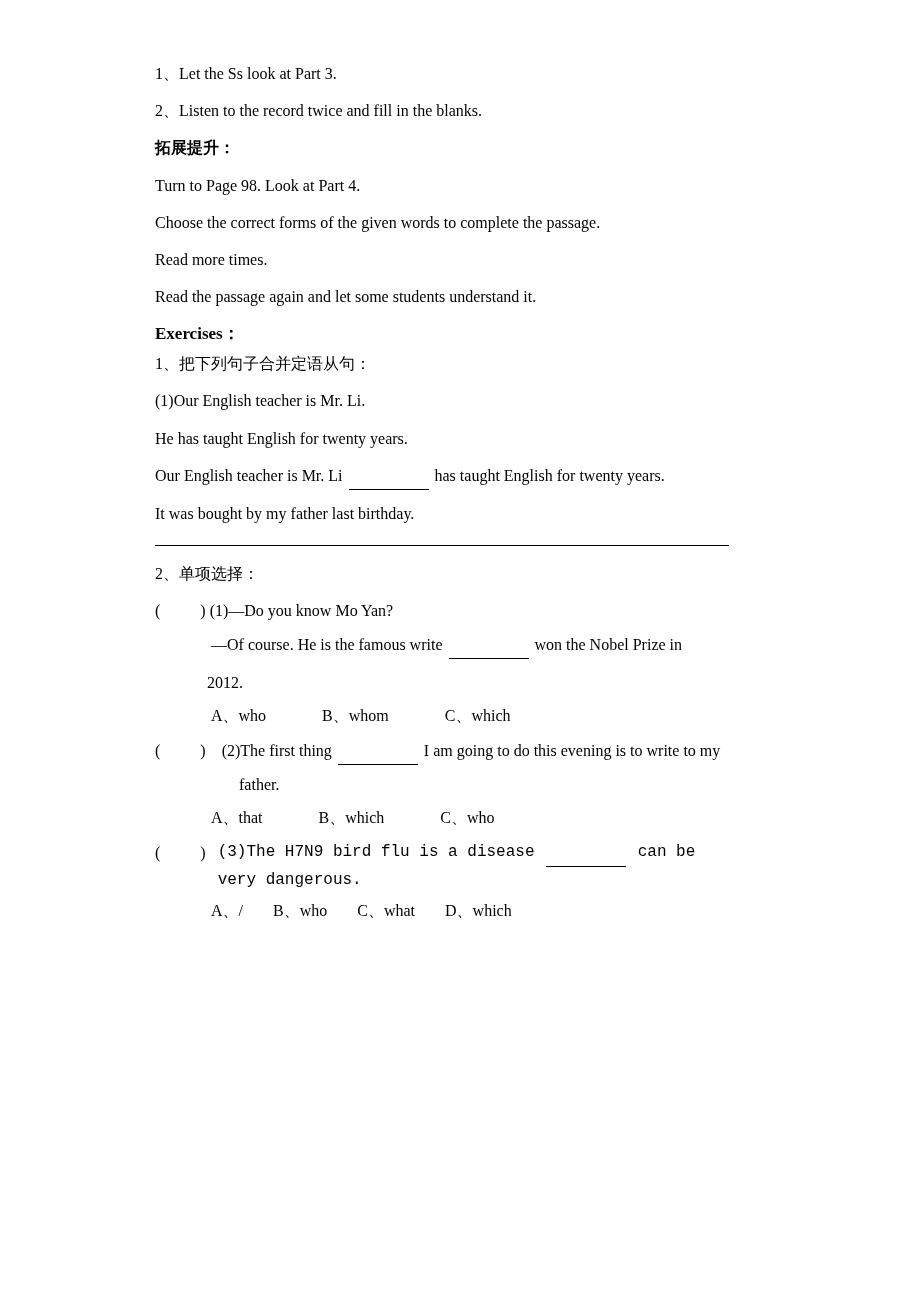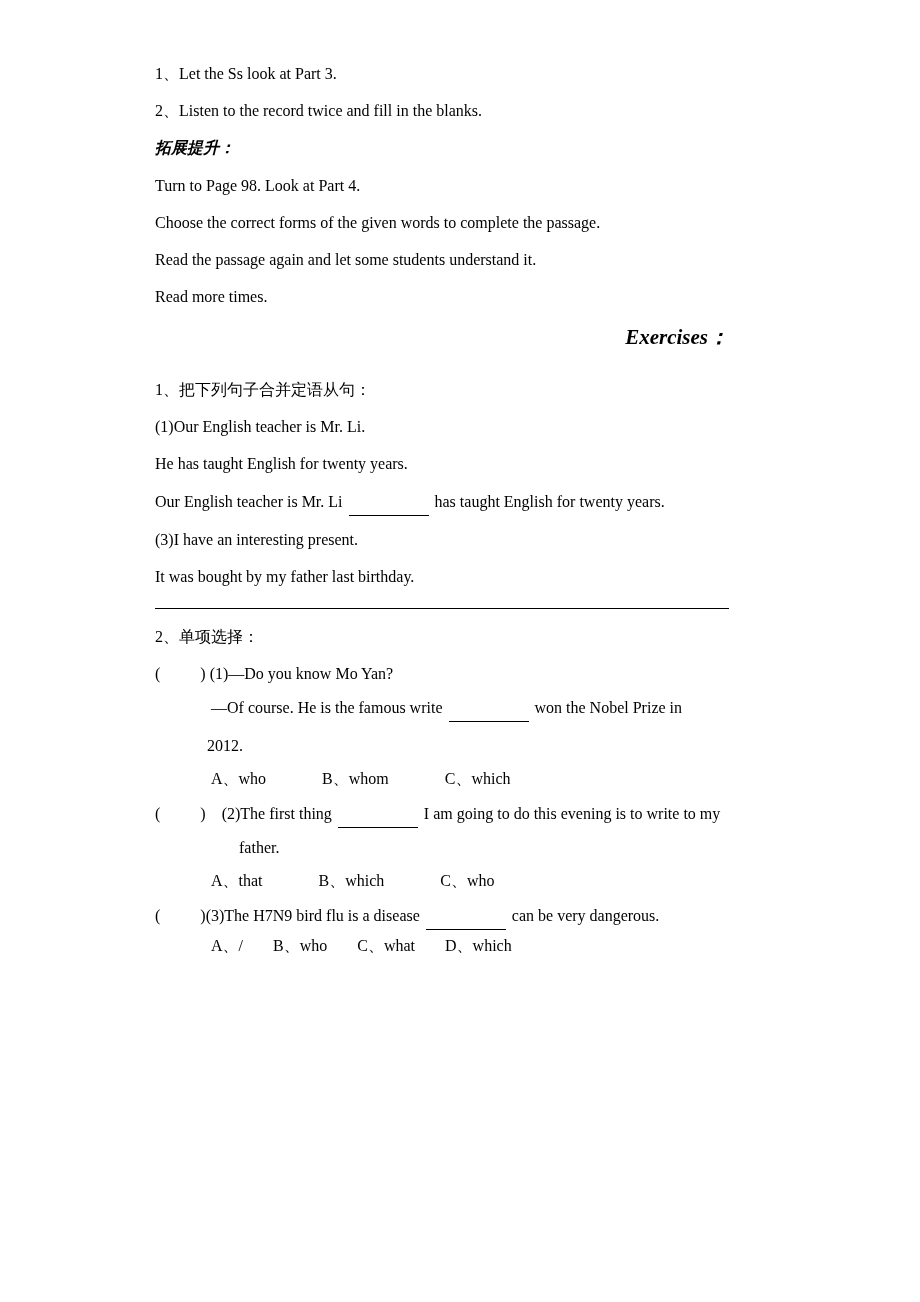--- a/index.html
+++ b/index.html
@@ -24,28 +24,26 @@
       padding: 60px 155px 60px 155px;
     }
 
     .line {
       margin-bottom: 10px;
       line-height: 1.7;
     }
 
     .bold {
       font-weight: bold;
-      font-style: italic;
     }
 
     .section-title {
       font-weight: bold;
-      font-size: 21px;
-      margin-bottom: 20px;
-      text-align: right;
+      font-size: 17px;
+      margin-bottom: 1px;
     }
 
     .fill-blank {
       display: inline-block;
       border-bottom: 1px solid #000;
       min-width: 80px;
       margin: 0 2px;
     }
 
     .divider {
@@ -76,38 +74,37 @@
 </head>
 <body>
 
 <div class="page">
 
   <div class="line">1、Let the Ss look at Part 3.</div>
   <div class="line">2、Listen to the record twice and fill in the blanks.</div>
   <div class="line bold">拓展提升：</div>
   <div class="line">Turn to Page 98. Look at Part 4.</div>
   <div class="line">Choose the correct forms of the given words to complete the passage.</div>
+  <div class="line">Read more times.</div>
   <div class="line">Read the passage again and let some students understand it.</div>
-  <div class="line">Read more times.</div>
 
   <div class="line bold section-title">Exercises：</div>
 
   <div class="line">1、把下列句子合并定语从句：</div>
 
   <div class="q-block">
     <div class="line">(1)Our English teacher is Mr. Li.</div>
     <div class="line">He has taught English for twenty years.</div>
     <div class="line">
       Our English teacher is Mr. Li <span class="fill-blank">&nbsp;&nbsp;&nbsp;&nbsp;&nbsp;&nbsp;&nbsp;&nbsp;&nbsp;&nbsp;</span> has taught English for twenty years.
     </div>
   </div>
 
 
   <div class="q-block">
-    <div class="line">(3)I have an interesting present.</div>
     <div class="line">It was bought by my father last birthday.</div>
   </div>
 
   <hr class="divider">
 
   <div class="line">2、单项选择：</div>
 
   <div class="q-block">
     <div class="choice-row">
       <span>(</span>
@@ -139,21 +136,21 @@
       <span>B、which</span>
       <span>C、who</span>
     </div>
   </div>
 
   <div class="q-block">
     <div class="choice-row">
       <span>(</span>
       <span style="display:inline-block;min-width:40px;">&nbsp;&nbsp;&nbsp;&nbsp;</span>
       <span>)</span>
-      <span style="margin-left:0;">(3)The H7N9 bird flu is a disease <span class="fill-blank">&nbsp;&nbsp;&nbsp;&nbsp;&nbsp;&nbsp;</span> can be very dangerous.</span>
+      <span style="margin-left:12px;font-family:Liberation Mono, monospace;">(3)The H7N9 bird flu is a disease <span class="fill-blank">&nbsp;&nbsp;&nbsp;&nbsp;&nbsp;&nbsp;</span> can be very dangerous.</span>
     </div>
     <div class="options-line" style="gap:30px;">
       <span>A、/</span>
       <span>B、who</span>
       <span>C、what</span>
       <span>D、which</span>
     </div>
   </div>
 
 </div>

